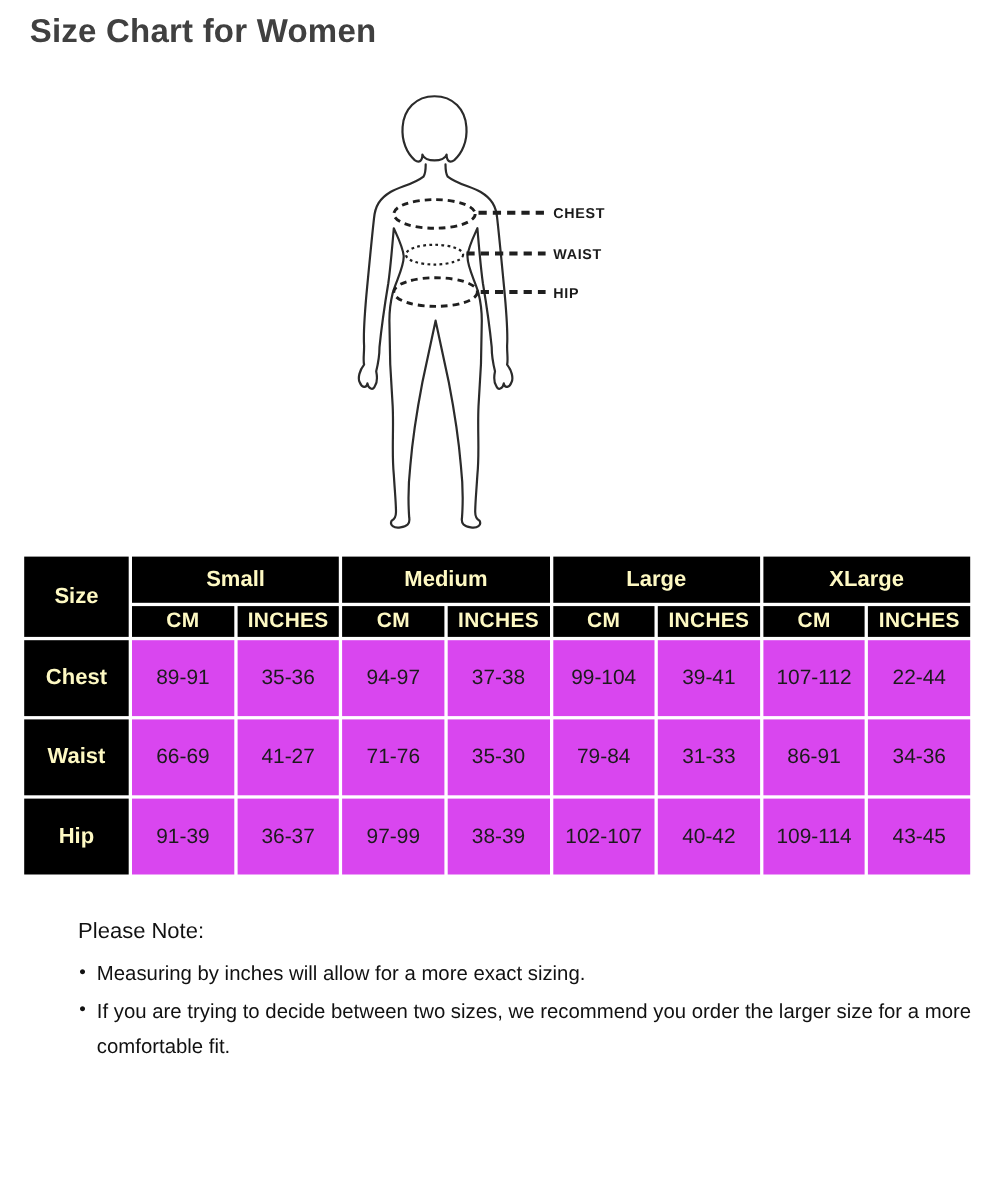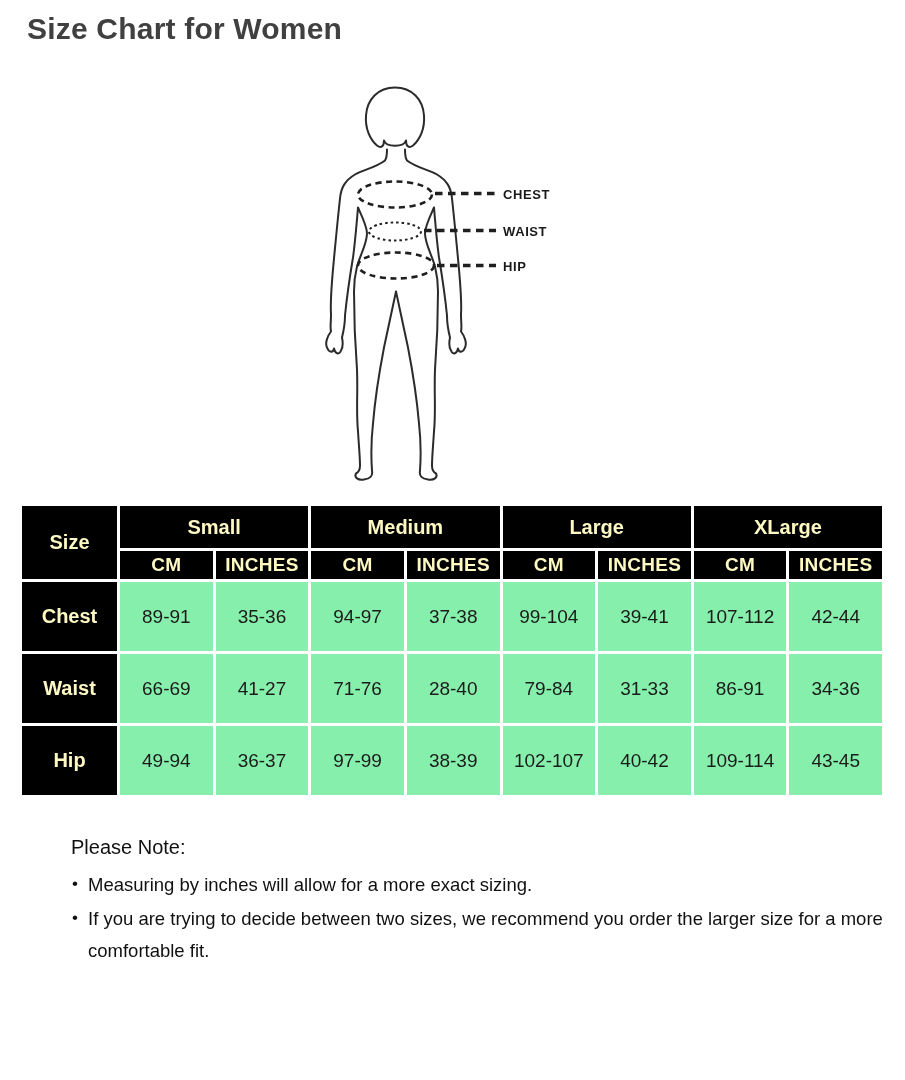--- a/index.html
+++ b/index.html
@@ -73,21 +73,21 @@
     background: #000000;
     color: #fef9c3;
     font-weight: bold;
   }
   .row-group th { height: 42px; font-size: 20px; }
   .row-units th { height: 28px; font-size: 19px; letter-spacing: 0.3px; }
   .corner-cell  { font-size: 21px; }
   .row-data { height: 69px; }
   .row-data th { font-size: 20px; }
   .size-table td {
-    background: #86efac;
+    background: #d946ef;
     color: #1b1b1b;
     font-size: 19px;
   }
 
   
   .notes {
     position: absolute;
     left: 25px;
     top: 836px;
     width: 860px;
@@ -231,36 +231,36 @@
     </tr>
     <tr class="row-data">
       <th>Chest</th>
       <td>89-91</td>
       <td>35-36</td>
       <td>94-97</td>
       <td>37-38</td>
       <td>99-104</td>
       <td>39-41</td>
       <td>107-112</td>
-      <td>42-44</td>
+      <td>22-44</td>
     </tr>
     <tr class="row-data">
       <th>Waist</th>
       <td>66-69</td>
       <td>41-27</td>
       <td>71-76</td>
-      <td>28-40</td>
+      <td>35-30</td>
       <td>79-84</td>
       <td>31-33</td>
       <td>86-91</td>
       <td>34-36</td>
     </tr>
     <tr class="row-data">
       <th>Hip</th>
-      <td>49-94</td>
+      <td>91-39</td>
       <td>36-37</td>
       <td>97-99</td>
       <td>38-39</td>
       <td>102-107</td>
       <td>40-42</td>
       <td>109-114</td>
       <td>43-45</td>
     </tr>
   </tbody>
     </table>

